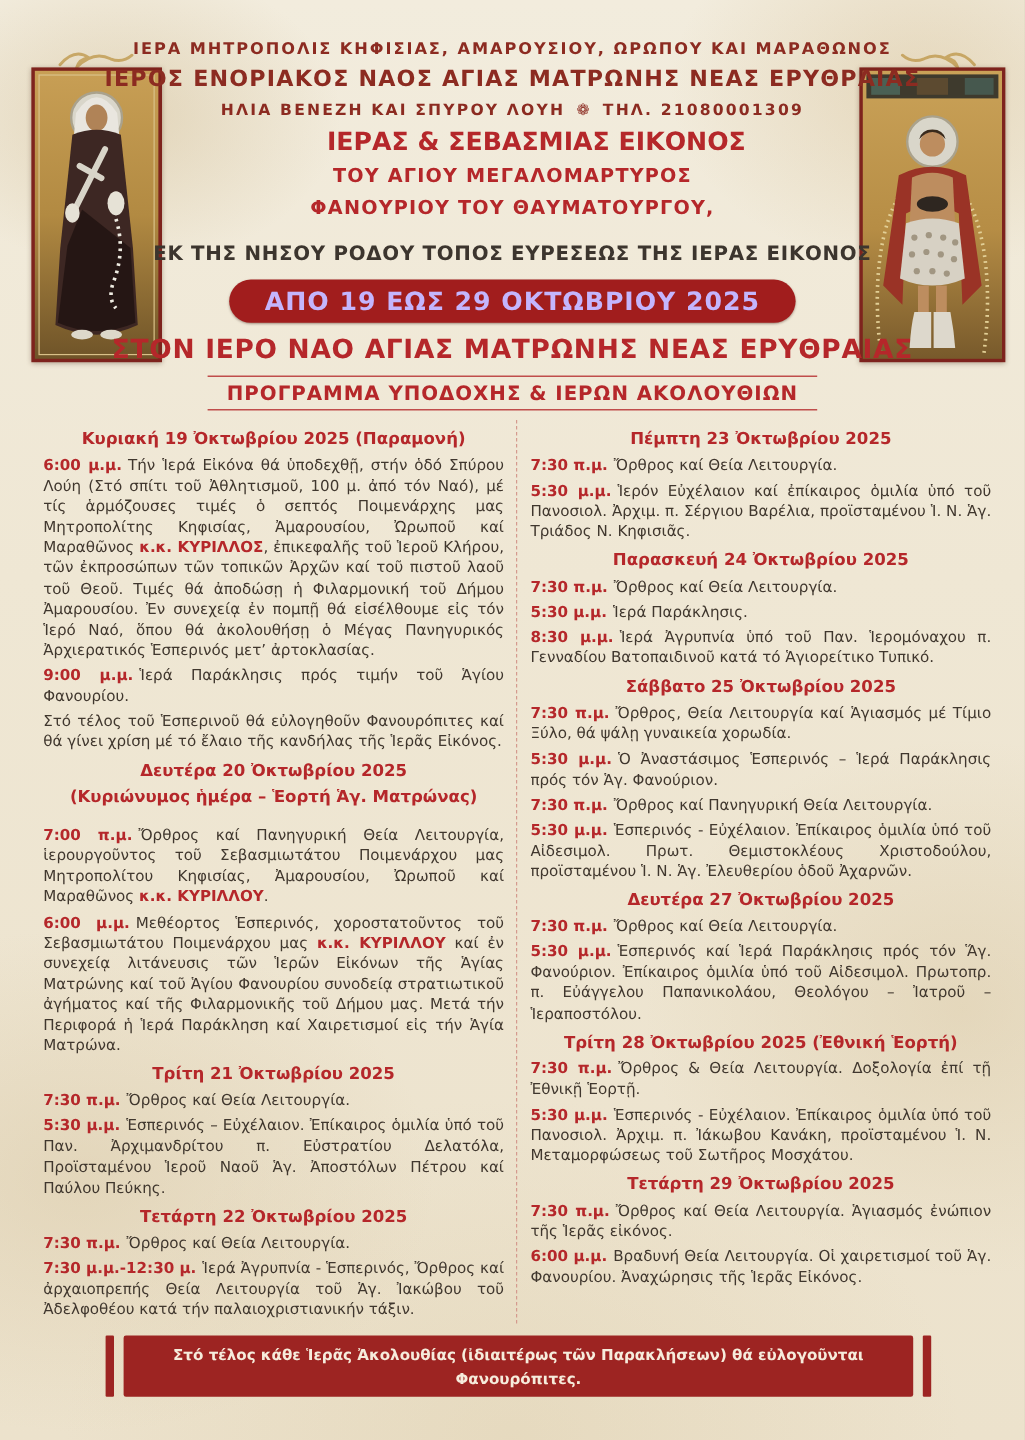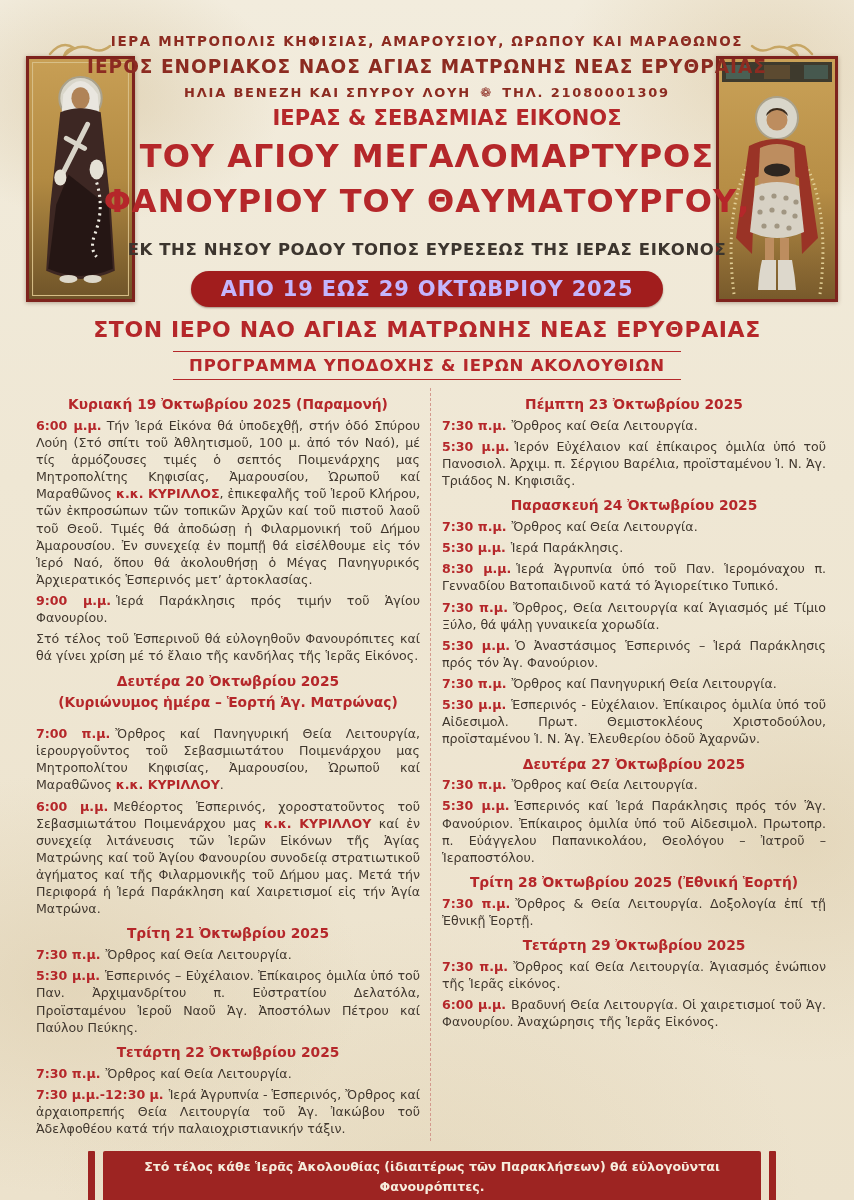--- a/index.html
+++ b/index.html
@@ -13,21 +13,21 @@
       radial-gradient(500px 380px at 50% 100%, rgba(214,196,156,.28), rgba(0,0,0,0) 75%),
       linear-gradient(180deg,#f2ecdd 0%,#efe7d4 40%,#ece2cc 100%);}
   
   .hdr{position:relative;text-align:center;padding-top:33px;}
   .hdr-line1{font-size:13.5px;font-weight:bold;letter-spacing:1.6px;color:#8c2b21;}
   .hdr-line2{font-size:18.5px;font-weight:bold;letter-spacing:1px;color:#8c2b21;margin-top:7px;}
   .hdr-line3{font-size:13px;font-weight:bold;letter-spacing:1.8px;color:#8c2b21;margin-top:8px;}
   .flower-sep{color:#8c2b21;font-size:13px;padding:0 3px;}
   .title1{font-size:31px;font-weight:bold;letter-spacing:.5px;color:#b5272a;margin-top:12px;}
   .title2{font-size:21px;font-weight:bold;color:#b5272a;margin-top:6px;padding-left:40px;}
-  .title3,.title4{font-size:32px;font-weight:bold;letter-spacing:1px;color:#b5272a;margin-top:7px;}
+  .title3,.title4{font-size:16px;font-weight:bold;letter-spacing:1px;color:#b5272a;margin-top:7px;}
   .origin{font-size:16.5px;font-weight:bold;letter-spacing:.6px;color:#3c352e;margin-top:20px;}
   .date-badge{display:inline-block;margin-top:12px;background:#a11d1d;color:#c4b5fd;font-size:21px;
     font-weight:bold;letter-spacing:.8px;padding:6px 30px;border-radius:22px;box-shadow:0 1px 2px rgba(60,20,10,.4);}
   .location{font-size:22px;font-weight:bold;letter-spacing:.6px;color:#b5272a;margin-top:10px;}
   .prog-head{display:inline-block;font-size:16.5px;font-weight:bold;letter-spacing:.8px;color:#b5272a;
     border-top:1.5px solid #b5272a;border-bottom:1.5px solid #b5272a;padding:4px 16px;margin-top:9px;}
   
   .saint{position:absolute;top:56px;}
   .saint.left{left:26px;width:109px;height:246px;}
   .saint.right{right:16px;width:122px;height:246px;}
@@ -194,38 +194,40 @@
       </div>
 
       <div>
         <div class="day-title">Παρασκευή 24 Ὀκτωβρίου 2025</div>
         <p class="entry"><span class="time">7:30 π.μ.</span><span>Ὄρθρος καί Θεία Λειτουργία.</span></p>
         <p class="entry"><span class="time">5:30 μ.μ.</span><span>Ἱερά Παράκλησις.</span></p>
         <p class="entry"><span class="time">8:30 μ.μ.</span><span>Ἱερά Ἀγρυπνία ὑπό τοῦ Παν. Ἱερομόναχου π. Γενναδίου Βατοπαιδινοῦ κατά τό Ἁγιορείτικο Τυπικό.</span></p>
       </div>
 
       <div>
+        <div class="day-title">Σάββατο 25 Ὀκτωβρίου 2025</div>
         <p class="entry"><span class="time">7:30 π.μ.</span><span>Ὄρθρος, Θεία Λειτουργία καί Ἁγιασμός μέ Τίμιο Ξύλο, θά ψάλῃ γυναικεία χορωδία.</span></p>
         <p class="entry"><span class="time">5:30 μ.μ.</span><span>Ὁ Ἀναστάσιμος Ἑσπερινός – Ἱερά Παράκλησις πρός τόν Ἁγ. Φανούριον.</span></p>
       </div>
 
       <div>
         <p class="entry"><span class="time">7:30 π.μ.</span><span>Ὄρθρος καί Πανηγυρική Θεία Λειτουργία.</span></p>
         <p class="entry"><span class="time">5:30 μ.μ.</span><span>Ἑσπερινός - Εὐχέλαιον. Ἐπίκαιρος ὁμιλία ὑπό τοῦ Αἰδεσιμολ. Πρωτ. Θεμιστοκλέους Χριστοδούλου, προϊσταμένου Ἱ. Ν. Ἁγ. Ἐλευθερίου ὁδοῦ Ἀχαρνῶν.</span></p>
       </div>
 
       <div>
         <div class="day-title">Δευτέρα 27 Ὀκτωβρίου 2025</div>
         <p class="entry"><span class="time">7:30 π.μ.</span><span>Ὄρθρος καί Θεία Λειτουργία.</span></p>
         <p class="entry"><span class="time">5:30 μ.μ.</span><span>Ἑσπερινός καί Ἱερά Παράκλησις πρός τόν Ἅγ. Φανούριον. Ἐπίκαιρος ὁμιλία ὑπό τοῦ Αἰδεσιμολ. Πρωτοπρ. π. Εὐάγγελου Παπανικολάου, Θεολόγου – Ἰατροῦ – Ἱεραποστόλου.</span></p>
       </div>
 
       <div>
         <div class="day-title">Τρίτη 28 Ὀκτωβρίου 2025 (Ἐθνική Ἑορτή)</div>
         <p class="entry"><span class="time">7:30 π.μ.</span><span>Ὄρθρος &amp; Θεία Λειτουργία. Δοξολογία ἐπί τῇ Ἐθνικῇ Ἑορτῇ.</span></p>
+        <p class="entry"><span class="time">5:30 μ.μ.</span><span>Ἑσπερινός - Εὐχέλαιον. Ἐπίκαιρος ὁμιλία ὑπό τοῦ Πανοσιολ. Ἀρχιμ. π. Ἰάκωβου Κανάκη, προϊσταμένου Ἱ. Ν. Μεταμορφώσεως τοῦ Σωτῆρος Μοσχάτου.</span></p>
       </div>
 
       <div>
         <div class="day-title">Τετάρτη 29 Ὀκτωβρίου 2025</div>
         <p class="entry"><span class="time">7:30 π.μ.</span><span>Ὄρθρος καί Θεία Λειτουργία. Ἁγιασμός ἐνώπιον τῆς Ἱερᾶς εἰκόνος.</span></p>
         <p class="entry"><span class="time">6:00 μ.μ.</span><span>Βραδυνή Θεία Λειτουργία. Οἱ χαιρετισμοί τοῦ Ἁγ. Φανουρίου. Ἀναχώρησις τῆς Ἱερᾶς Εἰκόνος.</span></p>
       </div>
 
     </div>
   </div>

